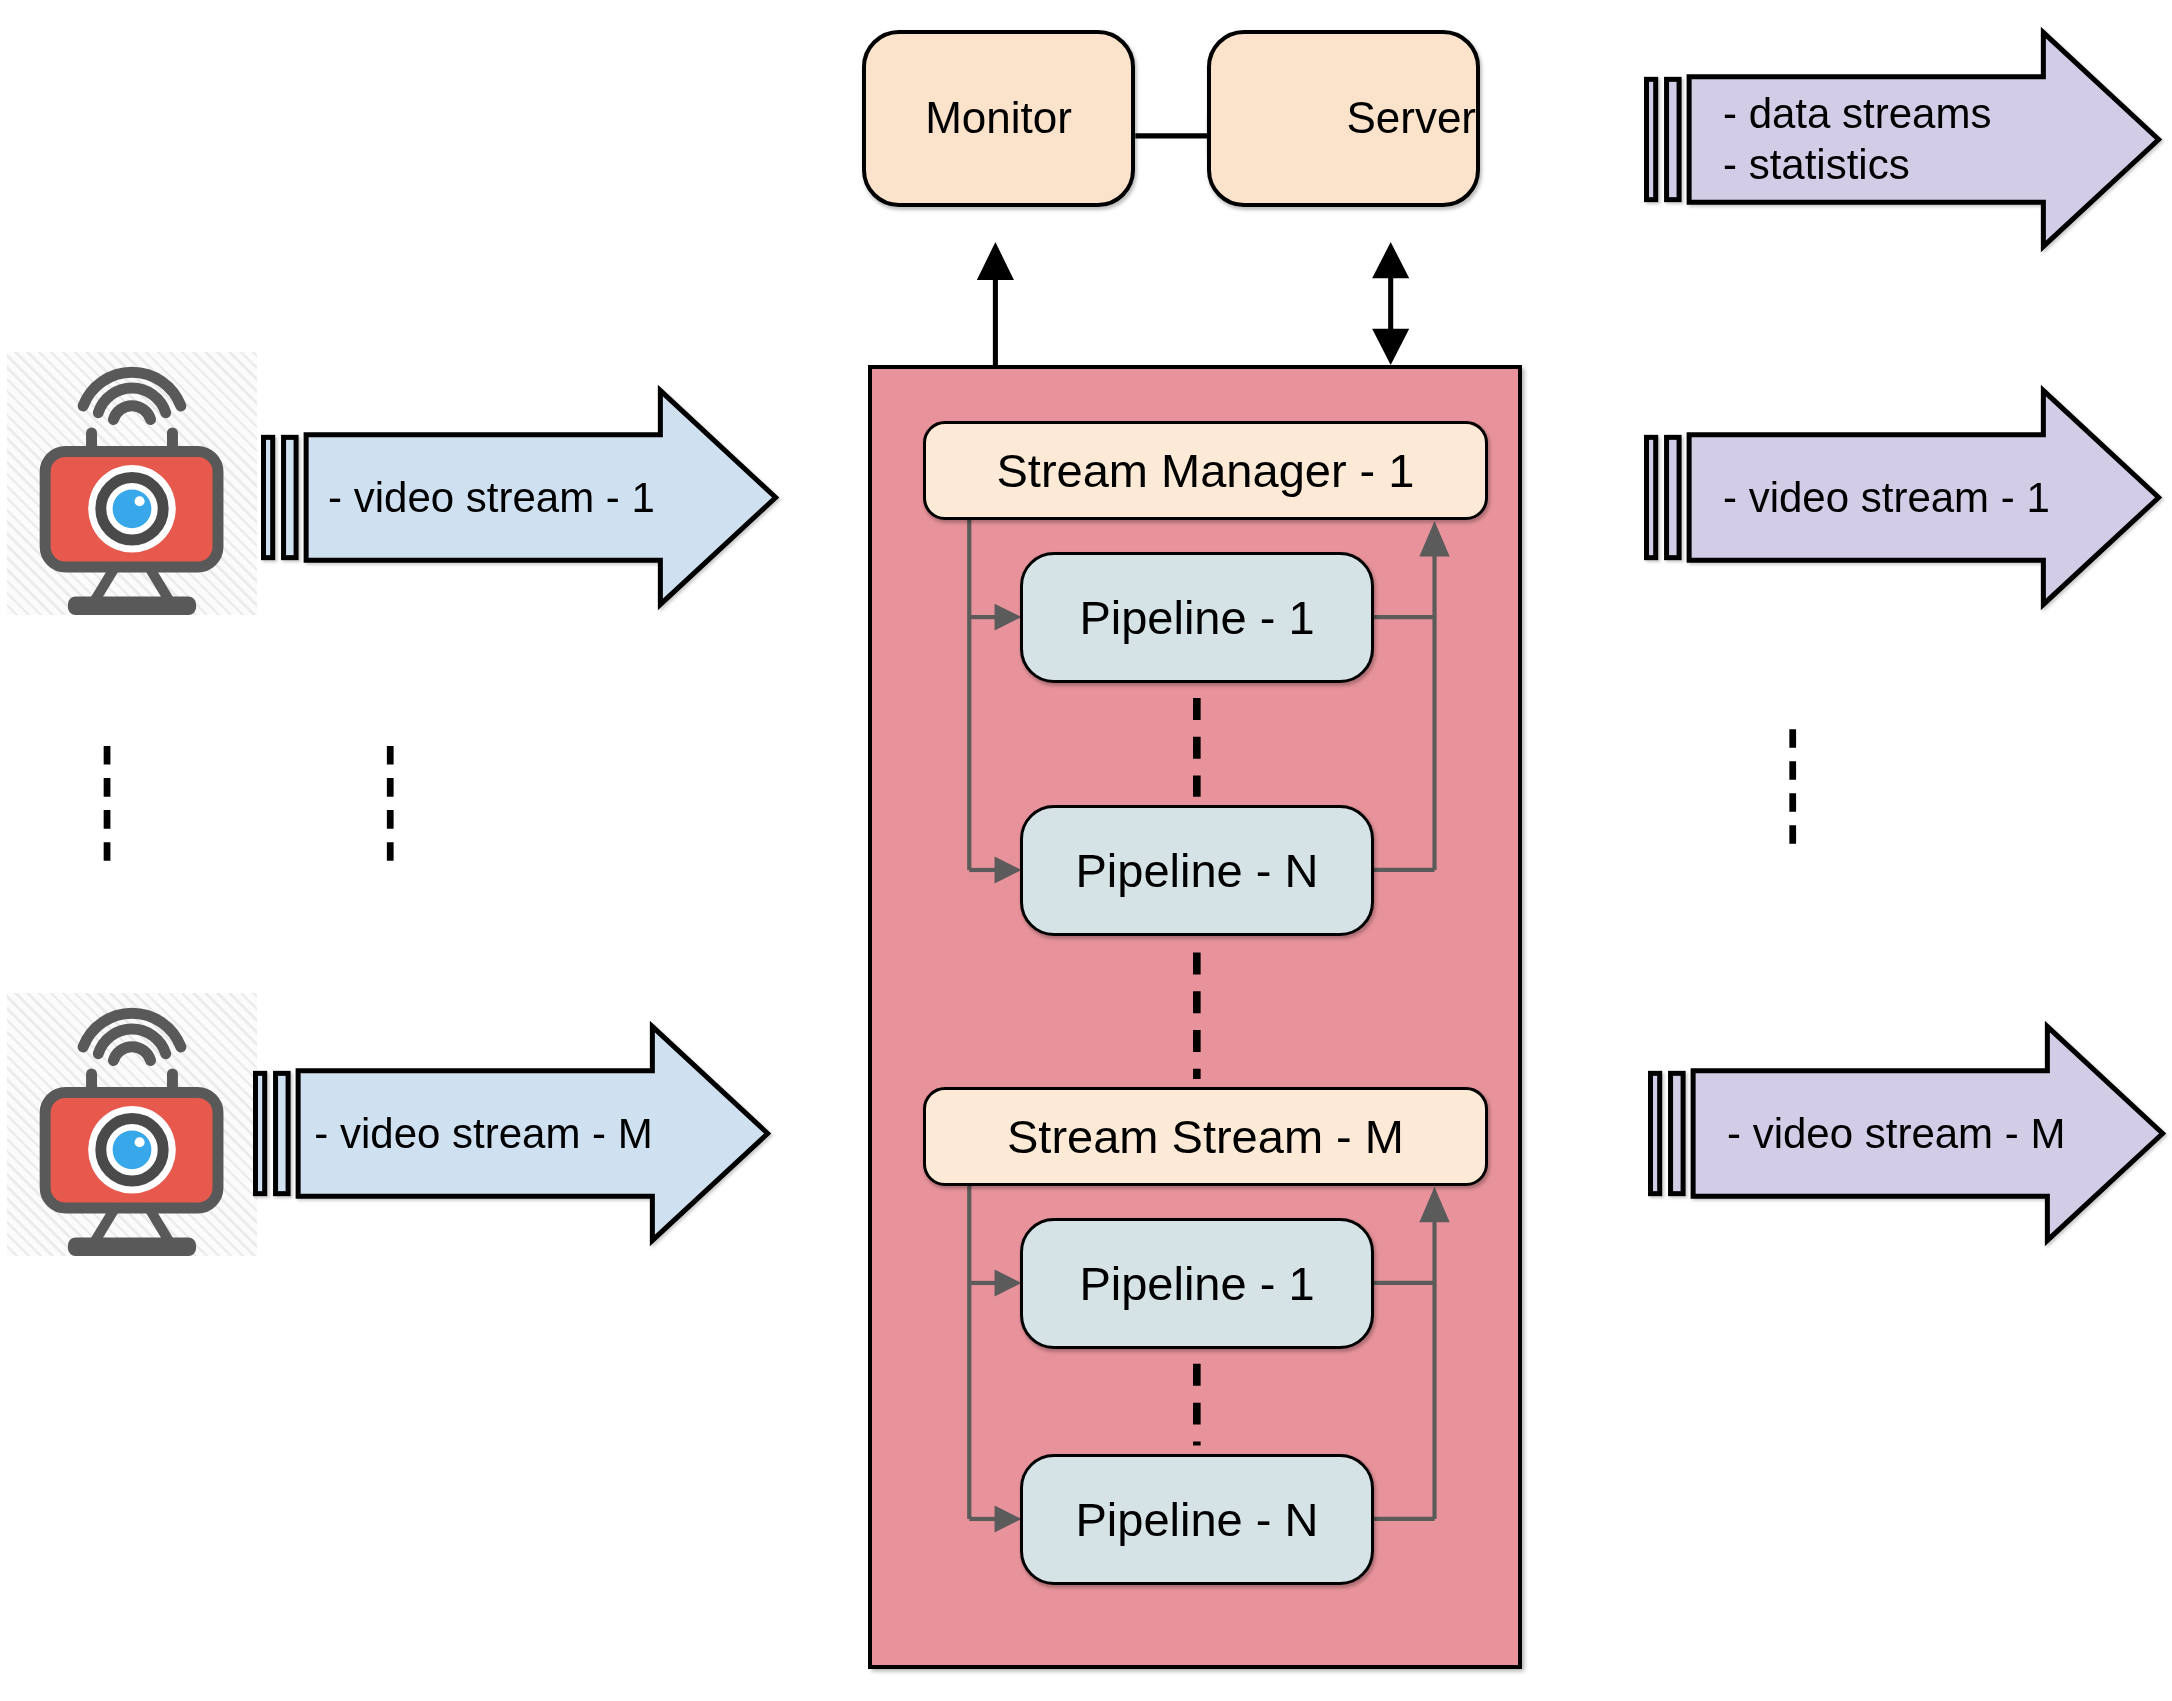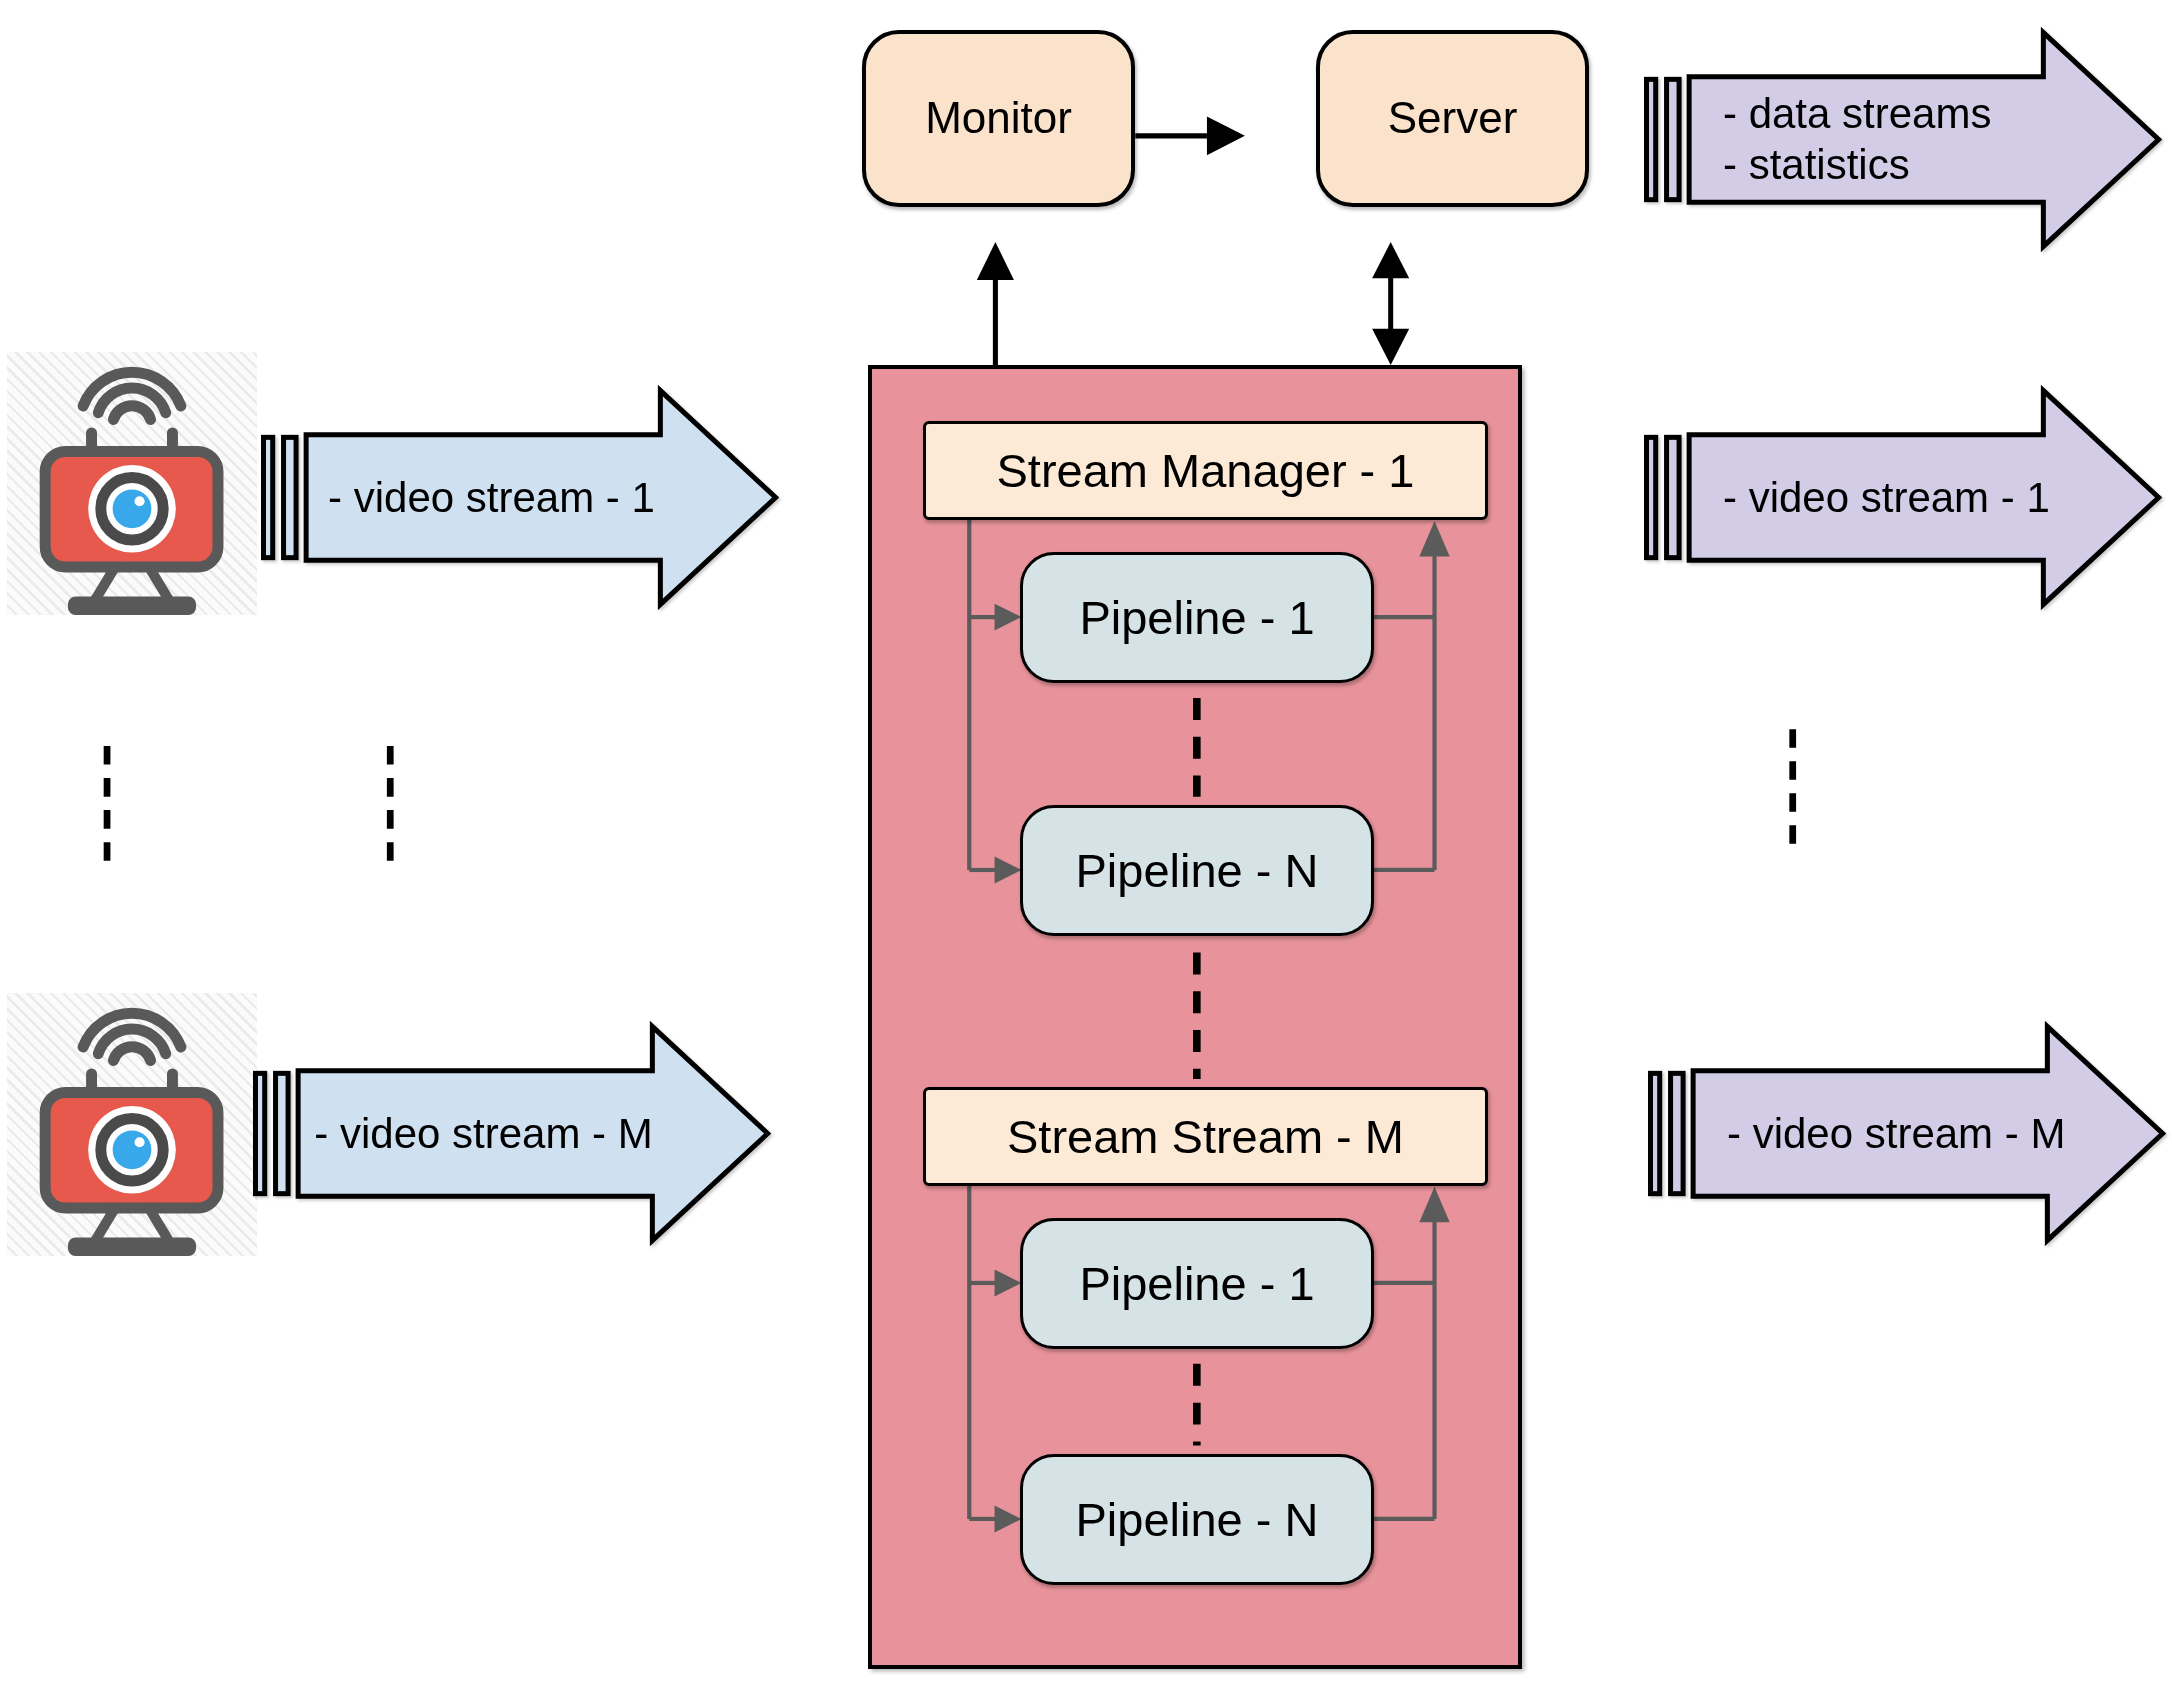--- a/index.html
+++ b/index.html
@@ -10,28 +10,28 @@
   .wires{position:absolute;left:0;top:0;width:2172px;height:1702px;pointer-events:none;z-index:2;}
 
   
   .box{
     position:absolute;display:flex;align-items:center;justify-content:center;
     border:4.2px solid #000;box-sizing:border-box;color:#000;
     box-shadow:1.7px 2.5px 3.4px rgba(0,0,0,.25);z-index:3;
   }
   .node{width:273px;height:177px;border-radius:37px;background:var(--peach);font-size:44px;}
   .monitor{left:862px;top:29.5px;}
-  .server{left:1316px;top:29.5px;}
+  .server{left:1207px;top:29.5px;justify-content:flex-end;}
 
   .container-red{
     position:absolute;left:868px;top:365px;width:654px;height:1304px;
     background:var(--container-red);border:4.2px solid #000;box-sizing:border-box;z-index:1;
     box-shadow:2.5px 3.4px 4.2px rgba(0,0,0,.3);
   }
-  .sm{left:923px;width:565px;height:99px;border-radius:6px;background:var(--peach-light);font-size:47px;border-width:3.4px;}
+  .sm{left:923px;width:565px;height:99px;border-radius:22px;background:var(--peach-light);font-size:47px;border-width:3.4px;}
   .sm1{top:421px;}
   .smM{top:1087px;}
   .pipe{left:1020px;width:354px;height:131px;border-radius:34px;background:var(--pipeline-fill);font-size:47px;border-width:3.4px;}
   .p1a{top:552px;}
   .pNa{top:805px;}
   .p1b{top:1218px;}
   .pNb{top:1454px;}
 
   
   .camera{

